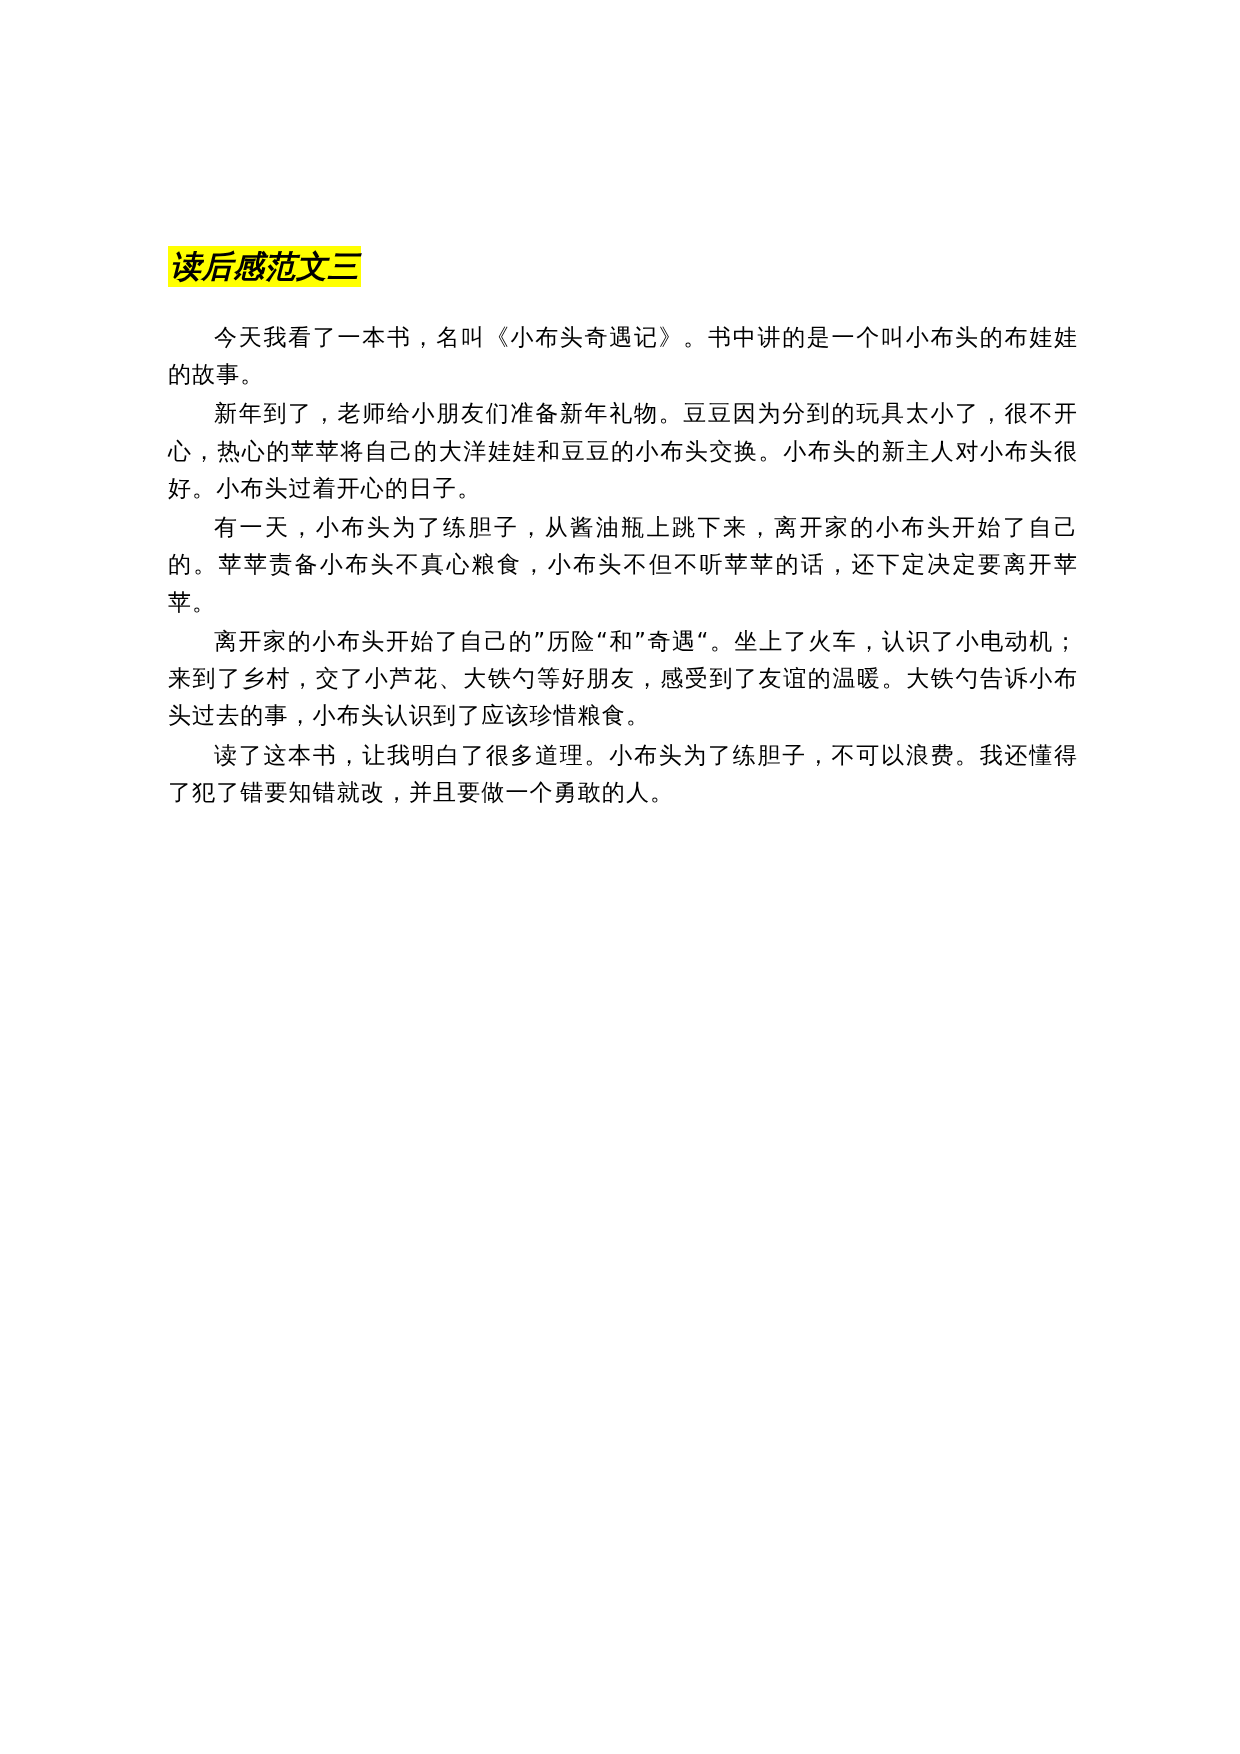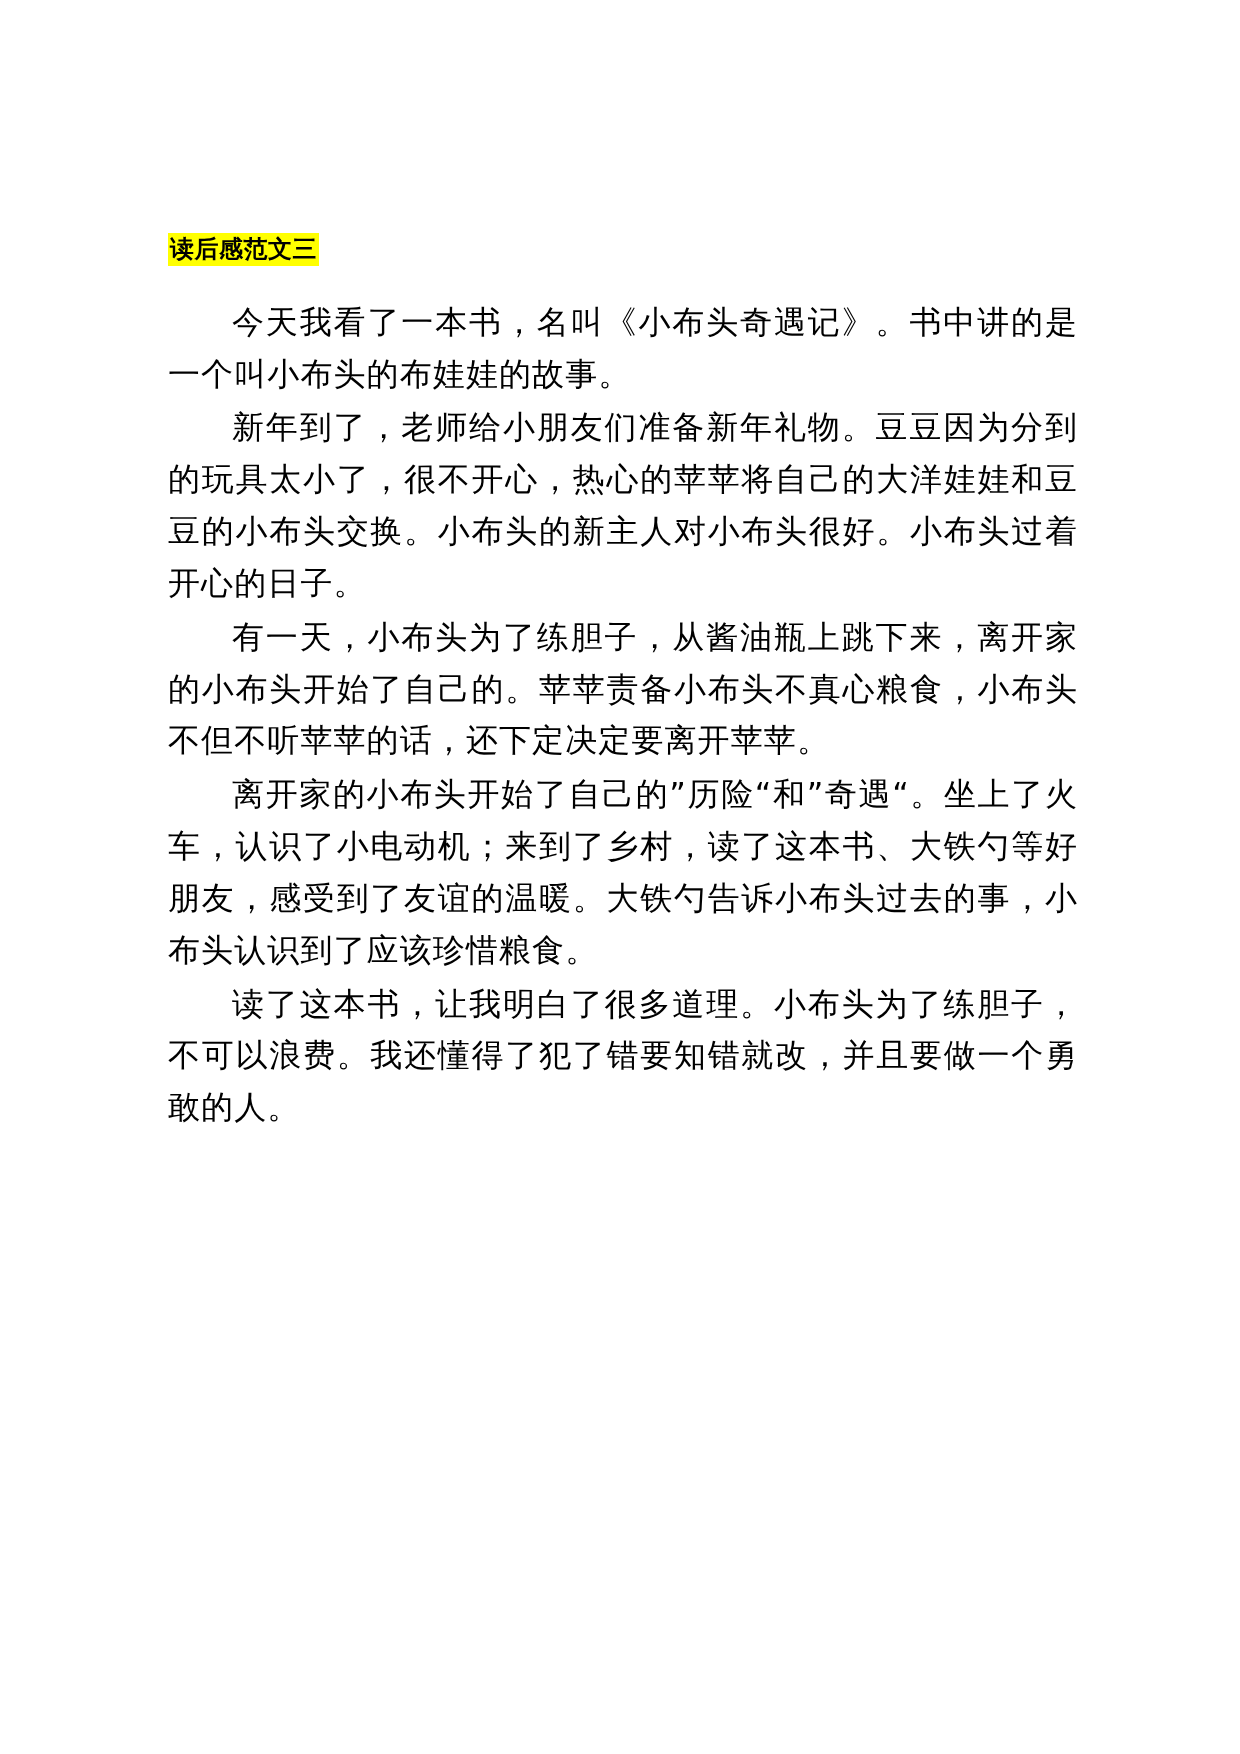--- a/index.html
+++ b/index.html
@@ -23,50 +23,51 @@
     height: 1754px;
     background: #ffffff;
   }
   .content {
     position: absolute;
     left: 168px;
     top: 228px;
     width: 910px;
   }
   .doc-title {
-    font-size: 24px;
+    font-size: 31px;
     font-weight: bold;
     line-height: 1.45;
     letter-spacing: 0.5px;
-    margin: 4px 0 30px 0;
+    margin: 16px 0 30px 0;
     display: inline-block;
+    font-style: italic;
   }
   .doc-title .hl {
     background: #ffff00;
     padding: 2px 2px 3px 2px;
   }
   .para {
-    font-size: 32px;
+    font-size: 23px;
     line-height: 1.62;
     letter-spacing: 1.1px;
     text-align: justify;
     text-justify: inter-ideograph;
     margin: 0 0 2px 0;
     text-indent: 2em;
     word-break: break-all;
   }
 </style>
 </head>
 <body>
 
 <div class="page">
   <div class="content">
 
     <h1 class="doc-title"><span class="hl">读后感范文三</span></h1>
 
     <p class="para">今天我看了一本书，名叫《小布头奇遇记》。书中讲的是一个叫小布头的布娃娃的故事。</p>
     <p class="para">新年到了，老师给小朋友们准备新年礼物。豆豆因为分到的玩具太小了，很不开心，热心的苹苹将自己的大洋娃娃和豆豆的小布头交换。小布头的新主人对小布头很好。小布头过着开心的日子。</p>
     <p class="para">有一天，小布头为了练胆子，从酱油瓶上跳下来，离开家的小布头开始了自己的。苹苹责备小布头不真心粮食，小布头不但不听苹苹的话，还下定决定要离开苹苹。</p>
-    <p class="para">离开家的小布头开始了自己的”历险“和”奇遇“。坐上了火车，认识了小电动机；来到了乡村，读了这本书、大铁勺等好朋友，感受到了友谊的温暖。大铁勺告诉小布头过去的事，小布头认识到了应该珍惜粮食。</p>
+    <p class="para">离开家的小布头开始了自己的”历险“和”奇遇“。坐上了火车，认识了小电动机；来到了乡村，交了小芦花、大铁勺等好朋友，感受到了友谊的温暖。大铁勺告诉小布头过去的事，小布头认识到了应该珍惜粮食。</p>
     <p class="para">读了这本书，让我明白了很多道理。小布头为了练胆子，不可以浪费。我还懂得了犯了错要知错就改，并且要做一个勇敢的人。</p>
 
   </div>
 </div>
 
 </body></html>

